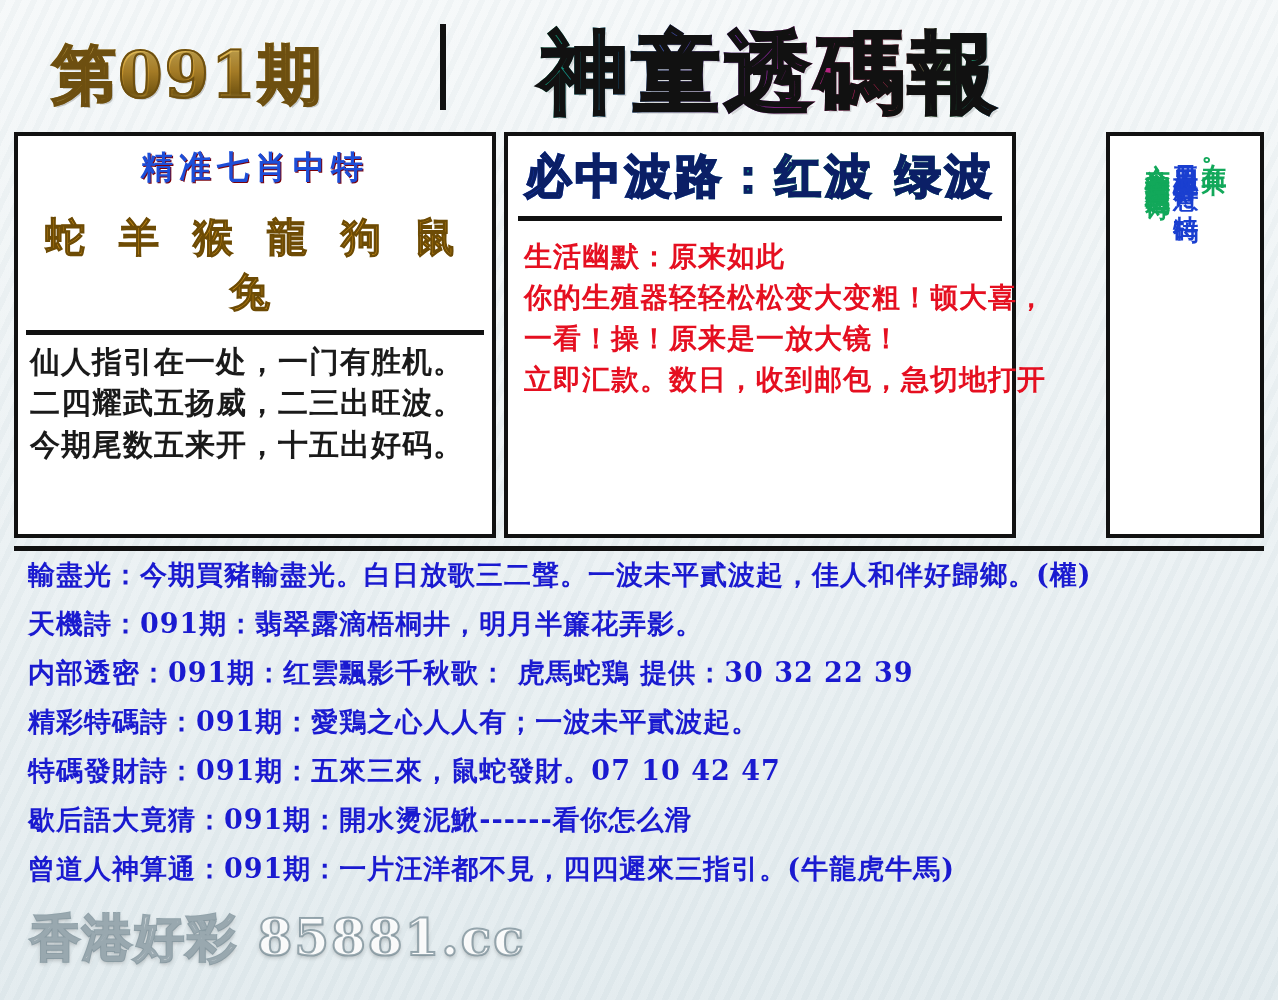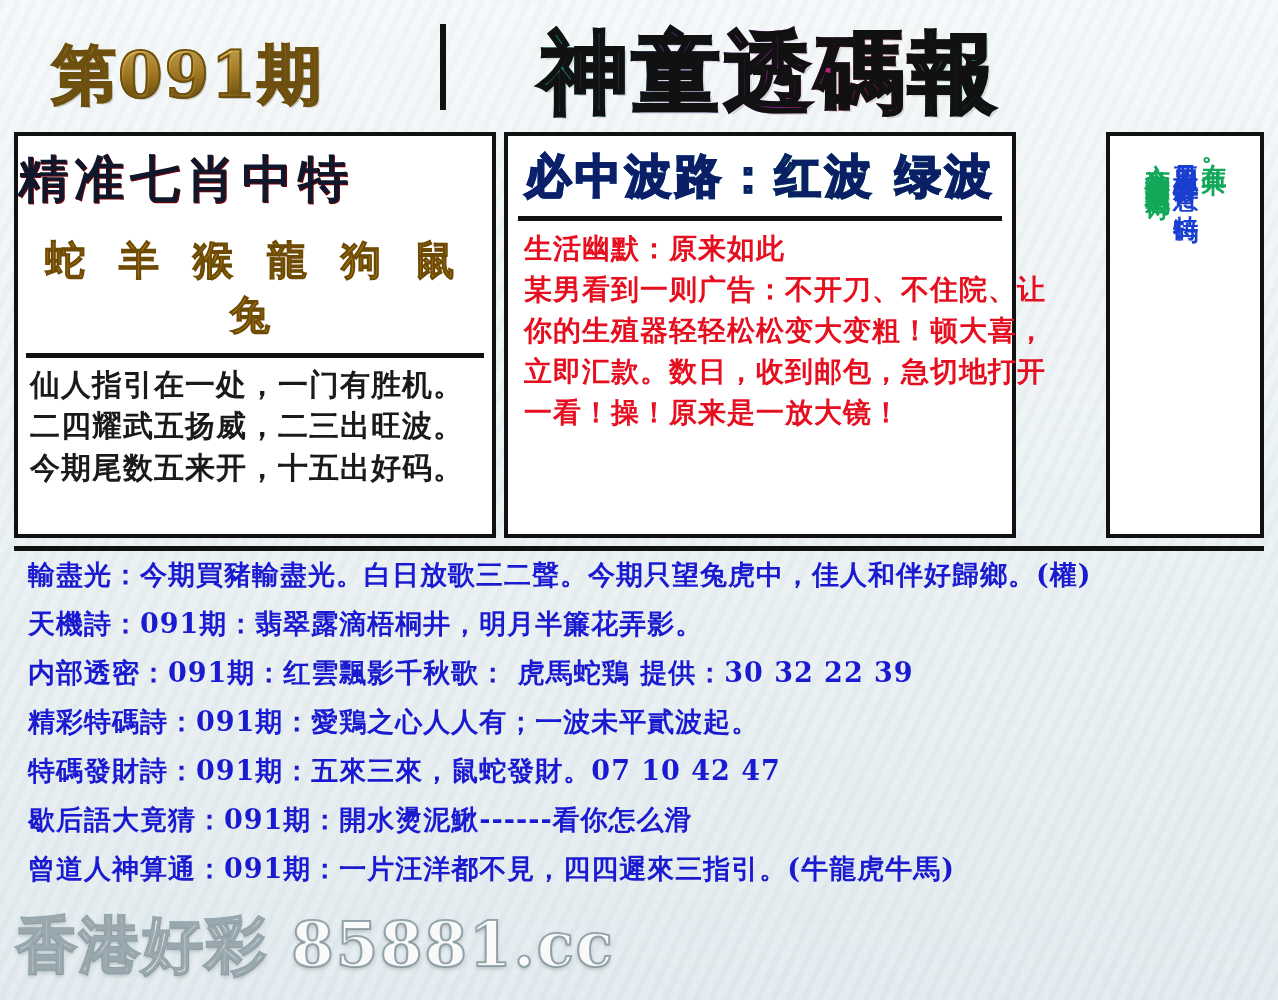--- a/index.html
+++ b/index.html
@@ -52,22 +52,22 @@
     position:absolute;left:14px;top:132px;width:1250px;height:410px;
   }
   .panel{
     position:absolute;background:#fff;border:4px solid #111;box-sizing:border-box;
   }
   .panel-left{left:0;top:0;width:482px;height:406px;}
   .panel-mid{left:490px;top:0;width:512px;height:406px;}
   .panel-right{left:1092px;top:0;width:158px;height:406px;}
 
   .left-title{
-    font-family:"DejaVu Serif", serif;font-weight:bold;
-    font-size:50px;color:#0f172a;letter-spacing:6px;margin-top:10px;
+    text-align:center;font-family:"DejaVu Serif", serif;font-weight:bold;
+    font-size:32px;color:#1d4ed8;letter-spacing:6px;margin-top:10px;
     text-shadow:1px 1px 0 #7a0009;
   }
   .zodiac-row{
     text-align:center;font-family:"DejaVu Serif", serif;font-weight:bold;
     font-size:40px;color:#c78b16;letter-spacing:10px;margin-top:20px;
     -webkit-text-stroke:1px #6d4b05;
   }
   .rule{height:5px;background:#111;margin:10px 8px 0 8px;}
   .verses{padding:6px 10px 0 12px;}
   .verse{
@@ -76,21 +76,21 @@
   }
 
   .mid-title{
     font-family:"DejaVu Serif", serif;font-weight:bold;font-size:46px;
     letter-spacing:4px;text-align:center;margin-top:10px;white-space:nowrap;
     background:linear-gradient(90deg,#1a3fd0 0%,#2a7de0 30%,#12a85a 55%,#0e8f4a 80%,#1140c0 100%);
     -webkit-background-clip:text;background-clip:text;color:transparent;
     -webkit-text-stroke:2px #0b1f66;
   }
   .mid-rule{height:5px;background:#111;margin:8px 10px 0 10px;}
-  .mid-body{padding:8px 14px 0 16px;}
+  .mid-body{padding:16px 14px 0 16px;}
   .mid-line{
     font-family:"DejaVu Serif", serif;font-weight:bold;font-size:28px;
     color:#e50f20;line-height:1.46;white-space:nowrap;letter-spacing:1px;
   }
 
   .right-col{
     display:flex;flex-direction:row-reverse;justify-content:center;
     gap:2px;padding:8px 4px;height:388px;box-sizing:border-box;
   }
   .vtext{
@@ -110,22 +110,22 @@
   }
   .brow{
     font-family:"DejaVu Serif", serif;font-weight:bold;font-size:27px;
     color:#1a1ad0;letter-spacing:1px;line-height:1.0;white-space:nowrap;
     margin-bottom:22px;
   }
   .brow.last{color:#1a1ad0;}
 
   
   .wm{
-    position:absolute;left:16px;top:905px;width:820px;height:90px;
-    font-family:"DejaVu Serif", serif;font-weight:bold;font-size:61px;
+    position:absolute;left:30px;top:905px;width:820px;height:90px;
+    font-family:"DejaVu Serif", serif;font-weight:bold;font-size:50px;
     letter-spacing:2px;white-space:nowrap;
     color:rgba(255,255,255,.92);
     -webkit-text-stroke:2px rgba(120,140,150,.75);
     text-shadow:0 2px 4px rgba(0,0,0,.25);
     z-index:5;pointer-events:none;
   }
 </style>
 </head>
 <body>
 
@@ -150,38 +150,37 @@
         <div class="verse">二四耀武五扬威，二三出旺波。</div>
         <div class="verse">今期尾数五来开，十五出好码。</div>
       </div>
     </div>
 
     <div class="panel panel-mid">
       <div class="mid-title">必中波路：红波 绿波</div>
       <div class="mid-rule"></div>
       <div class="mid-body">
         <div class="mid-line">生活幽默：原来如此</div>
-        <div class="mid-line">某男看到一则广告：不开刀、不住院、让</div>
         <div class="mid-line">你的生殖器轻轻松松变大变粗！顿大喜，</div>
+        <div class="mid-line">一看！操！原来是一放大镜！</div>
         <div class="mid-line">立即汇款。数日，收到邮包，急切地打开</div>
-        <div class="mid-line">一看！操！原来是一放大镜！</div>
       </div>
     </div>
 
     <div class="panel panel-right">
       <div class="right-col">
         <div class="vtext vt-1">在其中。</div>
         <div class="vtext vt-2">只要用心解开诗意，特码</div>
         <div class="vtext vt-3">六合神童特别奉献透码诗</div>
       </div>
     </div>
   </div>
 
   <div class="bottom">
-    <div class="brow">輸盡光：今期買豬輸盡光。白日放歌三二聲。今期只望兔虎中，佳人和伴好歸鄉。(權)</div>
+    <div class="brow">輸盡光：今期買豬輸盡光。白日放歌三二聲。一波未平貳波起，佳人和伴好歸鄉。(權)</div>
     <div class="brow">天機詩：091期：翡翠露滴梧桐井，明月半簾花弄影。</div>
     <div class="brow">内部透密：091期：红雲飄影千秋歌：  虎馬蛇鶏 提供：30 32 22 39</div>
     <div class="brow">精彩特碼詩：091期：愛鶏之心人人有；一波未平貳波起。</div>
     <div class="brow">特碼發財詩：091期：五來三來，鼠蛇發財。07 10 42 47</div>
     <div class="brow">歇后語大竟猜：091期：開水燙泥鰍------看你怎么滑</div>
     <div class="brow">曾道人神算通：091期：一片汪洋都不見，四四遲來三指引。(牛龍虎牛馬)</div>
   </div>
 
   <div class="wm">香港好彩 85881.cc</div>
 </div>

